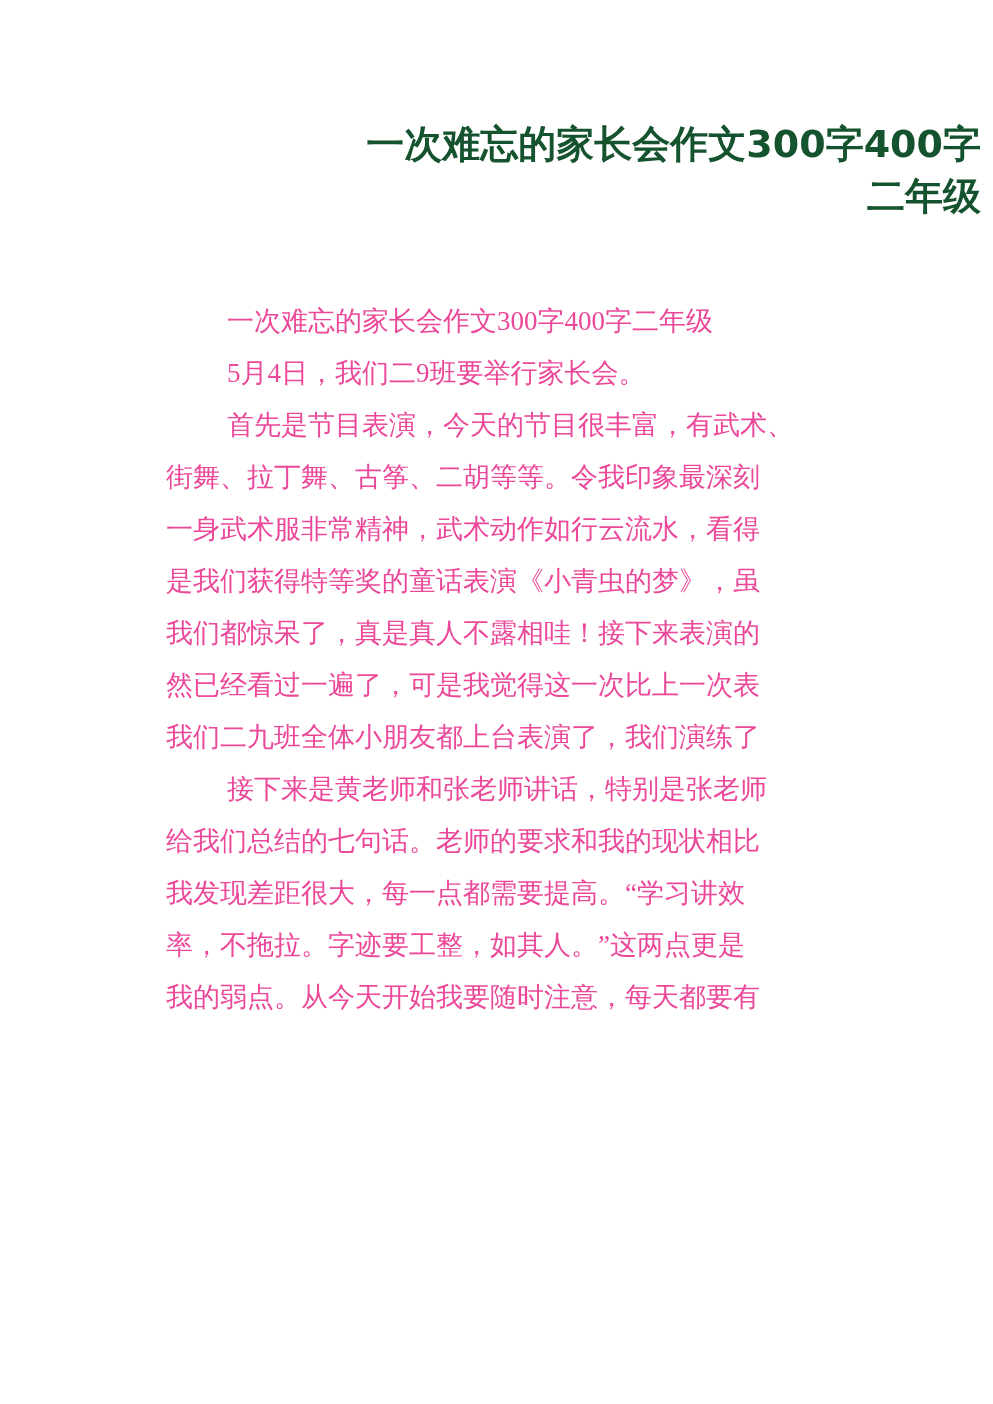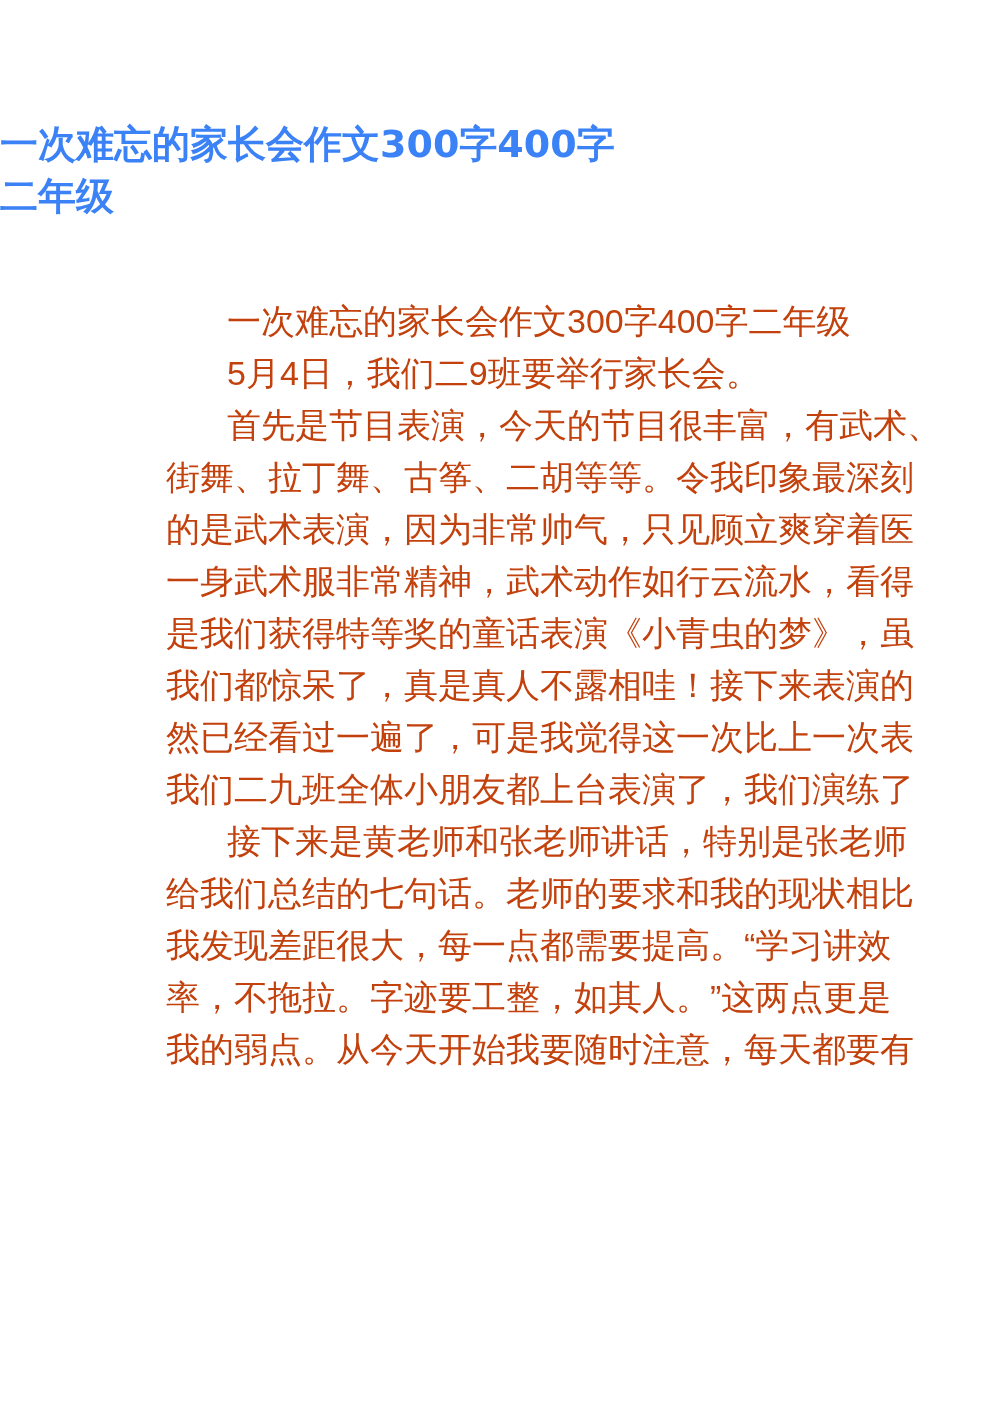--- a/index.html
+++ b/index.html
@@ -19,40 +19,40 @@
       left: 0; top: 0;
       width: 993px;
       height: 1404px;
       background: #ffffff;
     }
     .title {
       position: absolute;
       left: 0;
       width: 981px;
       top: 118px;
-      text-align: left;
+      text-align: right;
       font-family: "DejaVu Sans", "Liberation Sans", sans-serif;
       font-weight: bold;
       font-size: 38px;
       line-height: 52px;
-      color: #3b82f6;
+      color: #14532d;
       letter-spacing: 0px;
     }
     .title .tline {
       display: block;
       white-space: nowrap;
     }
     .body {
       position: absolute;
       left: 166px;
       top: 295px;
       width: 700px;
-      font-family: Liberation Sans, sans-serif;
-      font-size: 34px;
-      color: #c2410c;
+      font-family: Liberation Serif, serif;
+      font-size: 27px;
+      color: #ec4899;
     }
     .line {
       display: block;
       height: 52px;
       line-height: 52px;
       white-space: nowrap;
     }
     .line.indent {
       padding-left: 61px;
     }
@@ -64,21 +64,20 @@
   <div class="title">
     <span class="tline">一次难忘的家长会作文300字400字</span>
     <span class="tline">二年级</span>
   </div>
 
   <div class="body">
     <span class="line indent">一次难忘的家长会作文300字400字二年级</span>
     <span class="line indent">5月4日，我们二9班要举行家长会。</span>
     <span class="line indent">首先是节目表演，今天的节目很丰富，有武术、</span>
     <span class="line">街舞、拉丁舞、古筝、二胡等等。令我印象最深刻</span>
-    <span class="line">的是武术表演，因为非常帅气，只见顾立爽穿着医</span>
     <span class="line">一身武术服非常精神，武术动作如行云流水，看得</span>
     <span class="line">是我们获得特等奖的童话表演《小青虫的梦》，虽</span>
     <span class="line">我们都惊呆了，真是真人不露相哇！接下来表演的</span>
     <span class="line">然已经看过一遍了，可是我觉得这一次比上一次表</span>
     <span class="line">我们二九班全体小朋友都上台表演了，我们演练了</span>
     <span class="line indent">接下来是黄老师和张老师讲话，特别是张老师</span>
     <span class="line">给我们总结的七句话。老师的要求和我的现状相比</span>
     <span class="line">我发现差距很大，每一点都需要提高。“学习讲效</span>
     <span class="line">率，不拖拉。字迹要工整，如其人。”这两点更是</span>
     <span class="line">我的弱点。从今天开始我要随时注意，每天都要有</span>

